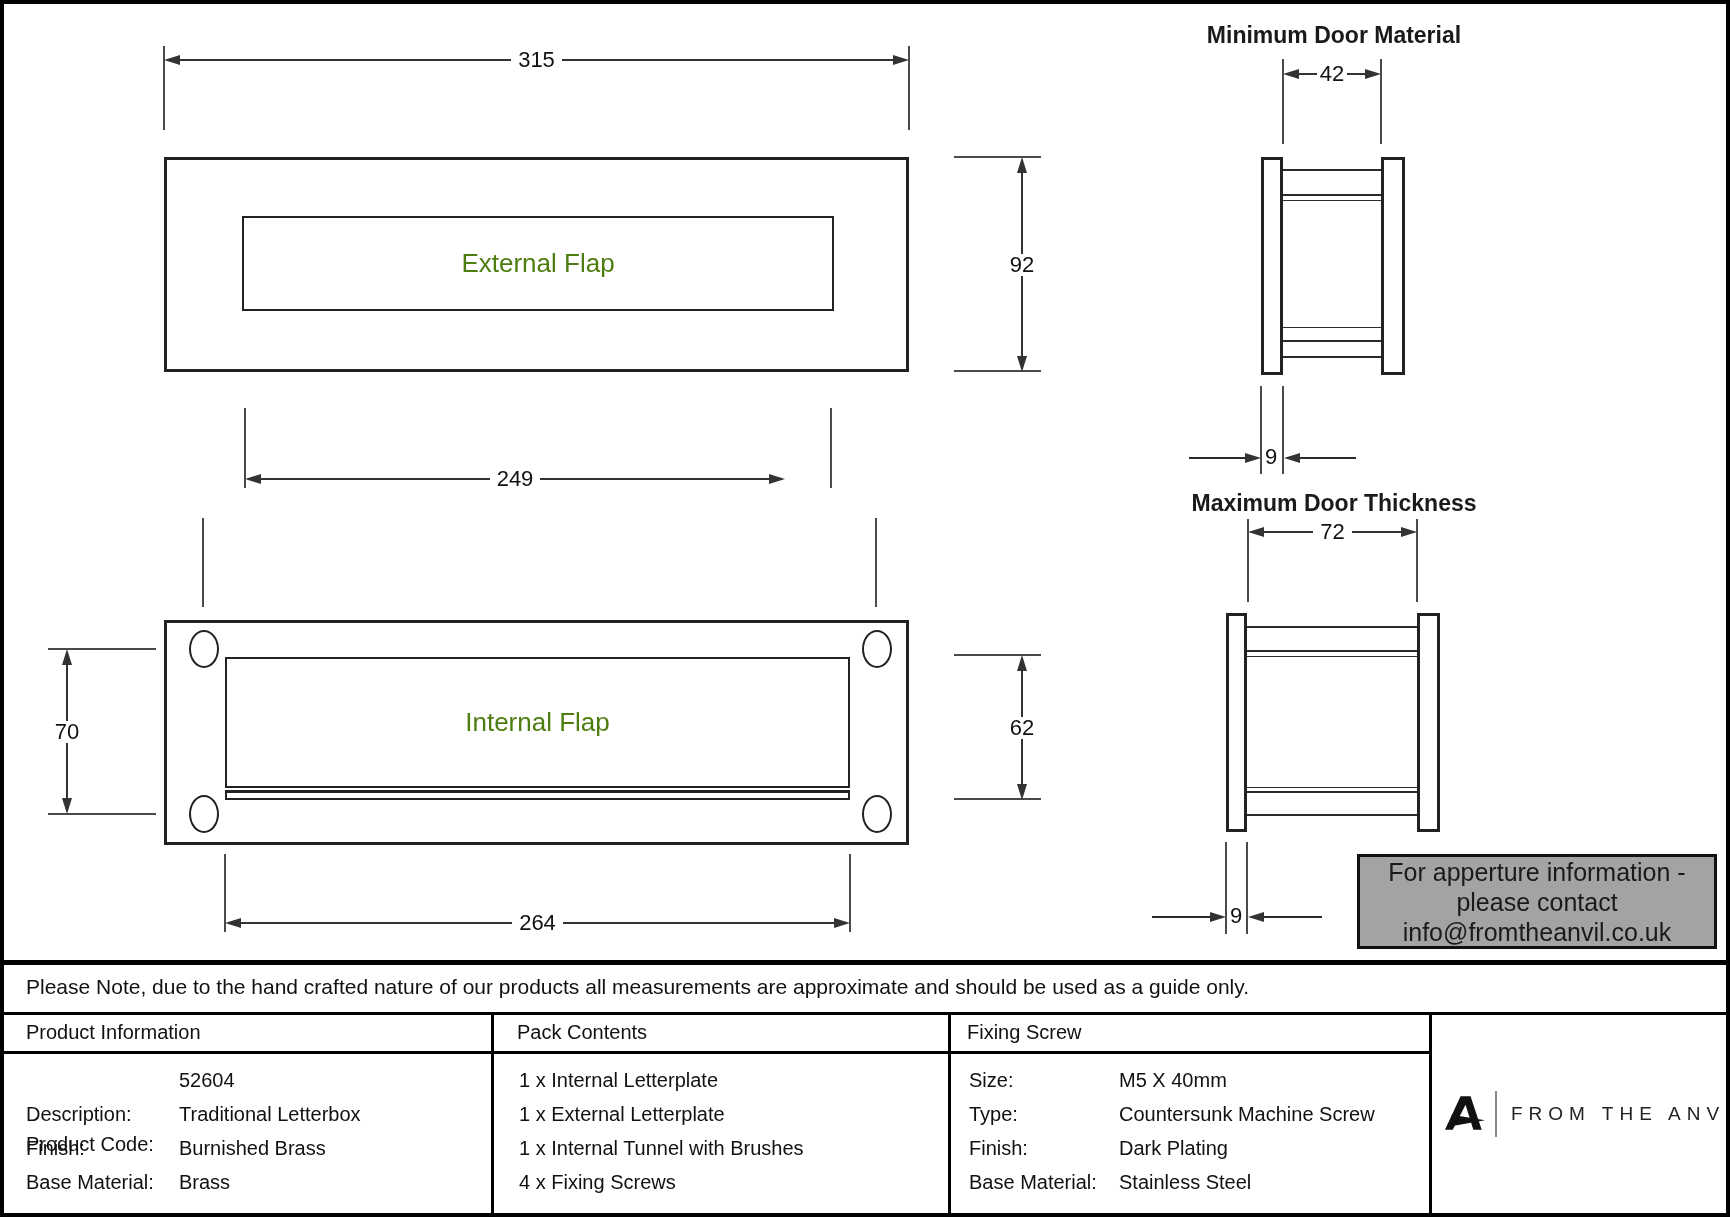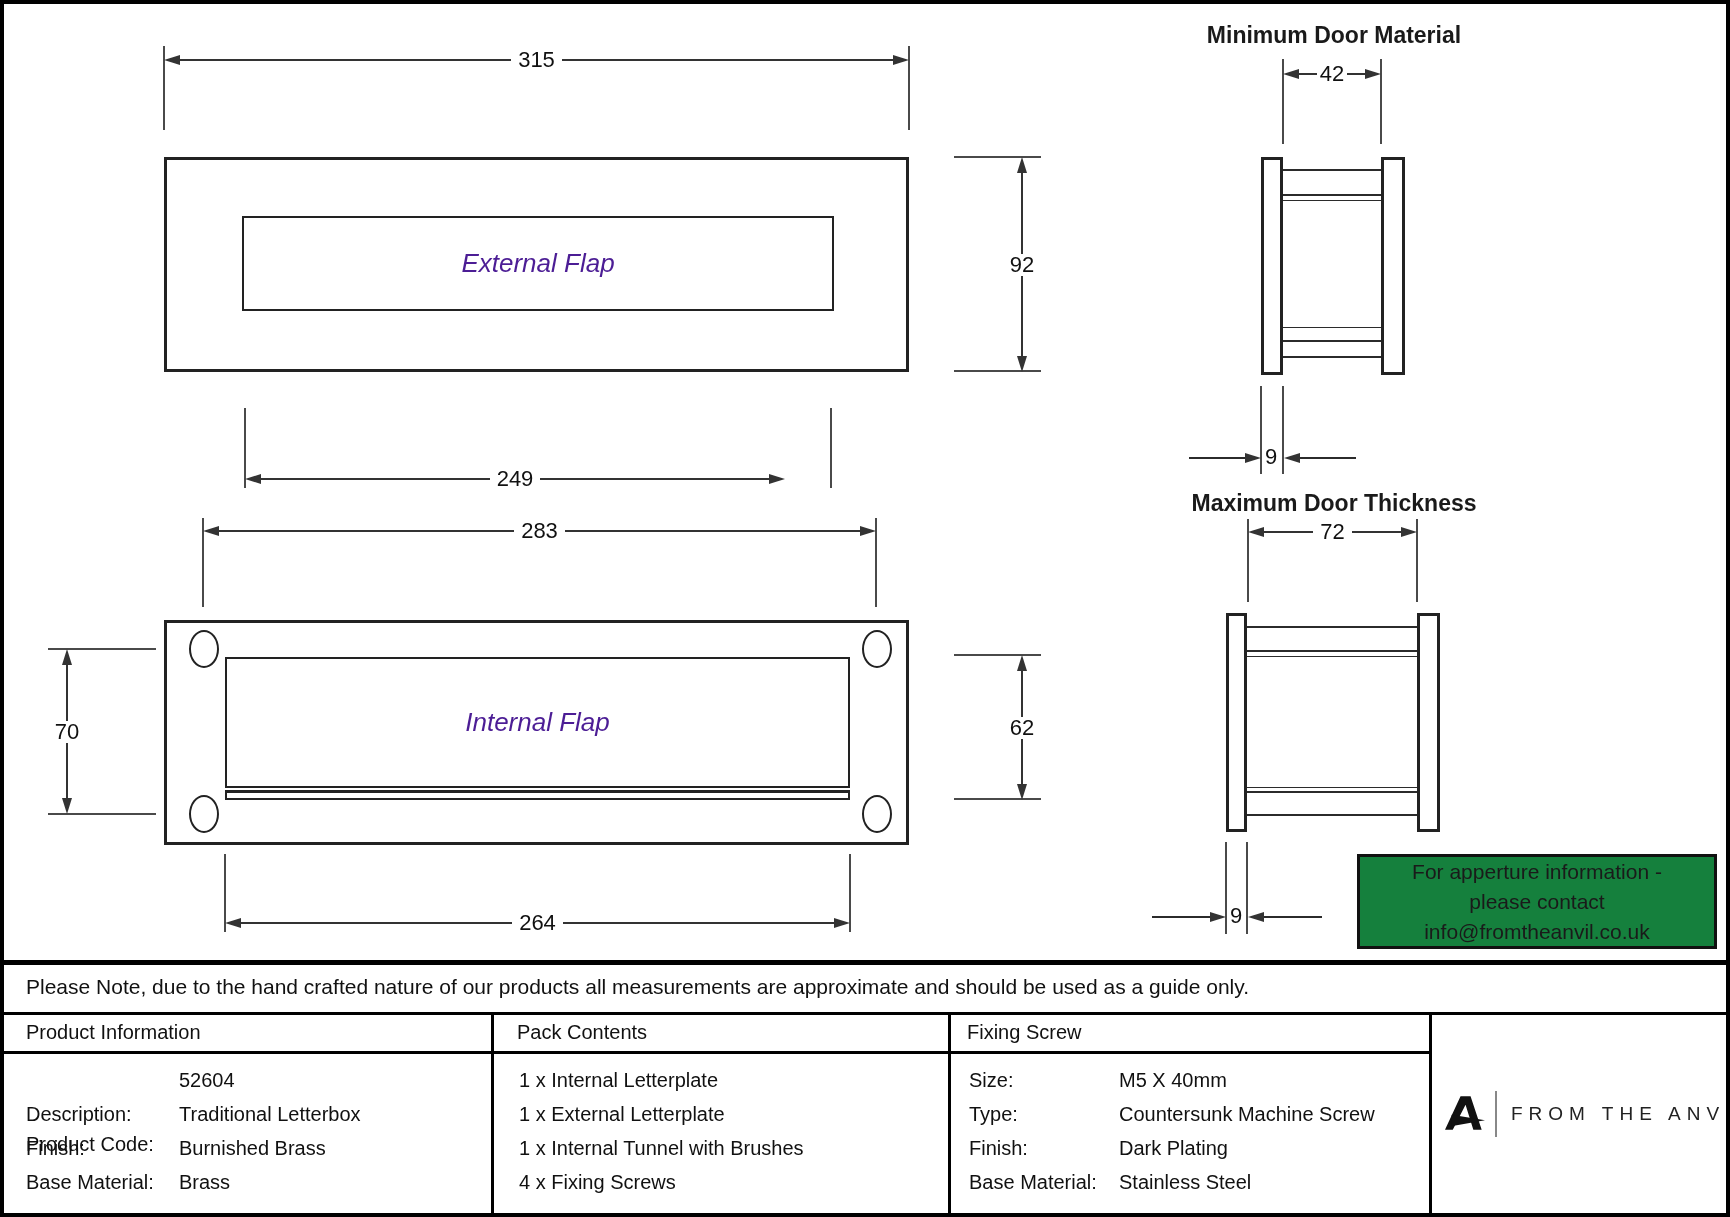--- a/index.html
+++ b/index.html
@@ -19,27 +19,27 @@
   .hdim{position:absolute;display:flex;align-items:center;height:22px;}
   .hdim .ln{flex:1;height:2px;background:#333;}
   .vdim{position:absolute;display:flex;flex-direction:column;align-items:center;width:40px;}
   .vdim .ln{flex:1;width:2px;background:#333;}
   .arr-l{width:0;height:0;border-top:5px solid transparent;border-bottom:5px solid transparent;border-right:16px solid #333;}
   .arr-r{width:0;height:0;border-top:5px solid transparent;border-bottom:5px solid transparent;border-left:16px solid #333;}
   .aarr-l{position:absolute;width:0;height:0;border-top:5px solid transparent;border-bottom:5px solid transparent;border-right:16px solid #333;}
   .aarr-r{position:absolute;width:0;height:0;border-top:5px solid transparent;border-bottom:5px solid transparent;border-left:16px solid #333;}
   .varr-u{width:0;height:0;border-left:5px solid transparent;border-right:5px solid transparent;border-bottom:16px solid #333;}
   .varr-d{width:0;height:0;border-left:5px solid transparent;border-right:5px solid transparent;border-top:16px solid #333;}
-  .flaplabel{position:absolute;display:flex;align-items:center;justify-content:center;font-size:26px;color:#4c1d95;font-style:italic;}
+  .flaplabel{position:absolute;display:flex;align-items:center;justify-content:center;font-size:26px;color:#4d7c0f;}
   .viewtitle{position:absolute;text-align:center;font-size:23px;font-weight:bold;color:#1a1a1a;white-space:nowrap;}
   .smalldim{position:absolute;font-size:22px;color:#111;text-align:center;line-height:22px;}
   
-  .notebox{position:absolute;box-sizing:border-box;border:3px solid #111;background:#15803d;
+  .notebox{position:absolute;box-sizing:border-box;border:3px solid #111;background:#a3a3a3;
     display:flex;flex-direction:column;align-items:center;justify-content:center;
-    font-size:21px;line-height:30px;text-align:center;}
+    font-size:25px;line-height:30px;text-align:center;}
   
   .sep{position:absolute;background:#000;}
   .pleasenote{position:absolute;display:flex;align-items:center;font-size:21px;color:#111;}
   .thead{position:absolute;display:flex;align-items:center;font-size:20px;color:#111;}
   .cell{position:absolute;font-size:20px;color:#111;white-space:nowrap;line-height:24px;}
   
   .logowrap{position:absolute;display:flex;align-items:center;}
   .logotext{font-size:19px;letter-spacing:6px;color:#222;white-space:nowrap;}
   .logosep{width:2px;height:46px;background:#888;margin:0 14px 0 10px;}
 </style>
@@ -77,27 +77,20 @@
   <div class="hdim" style="left:241px;top:464px;width:540px;">
     <span class="arr-l"></span>
       <span class="ln"></span>
     <span class="dimtxt">249</span>
     <span class="ln"></span>
       <span class="arr-r"></span>
   </div>
 
   <div class="xline" style="left:198px;top:514px;width:2px;height:89px;"></div>
   <div class="xline" style="left:871px;top:514px;width:2px;height:89px;"></div>
-  <div class="hdim" style="left:199px;top:516px;width:673px;">
-    <span class="arr-l"></span>
-      <span class="ln"></span>
-    <span class="dimtxt">283</span>
-    <span class="ln"></span>
-      <span class="arr-r"></span>
-  </div>
 
   <div class="rect" style="left:160px;top:616px;width:745px;height:225px;"></div>
   <div class="hole" style="left:185px;top:626px;width:30px;height:38px;"></div>
   <div class="hole" style="left:858px;top:626px;width:30px;height:38px;"></div>
   <div class="hole" style="left:185px;top:791px;width:30px;height:38px;"></div>
   <div class="hole" style="left:858px;top:791px;width:30px;height:38px;"></div>
   <div class="rect2" style="left:221px;top:653px;width:625px;height:131px;"></div>
   <div class="rect2" style="left:221px;top:786px;width:625px;height:10px;border-top-width:3px;"></div>
   <div class="flaplabel" style="left:221px;top:653px;width:625px;height:131px;">Internal Flap</div>
 

